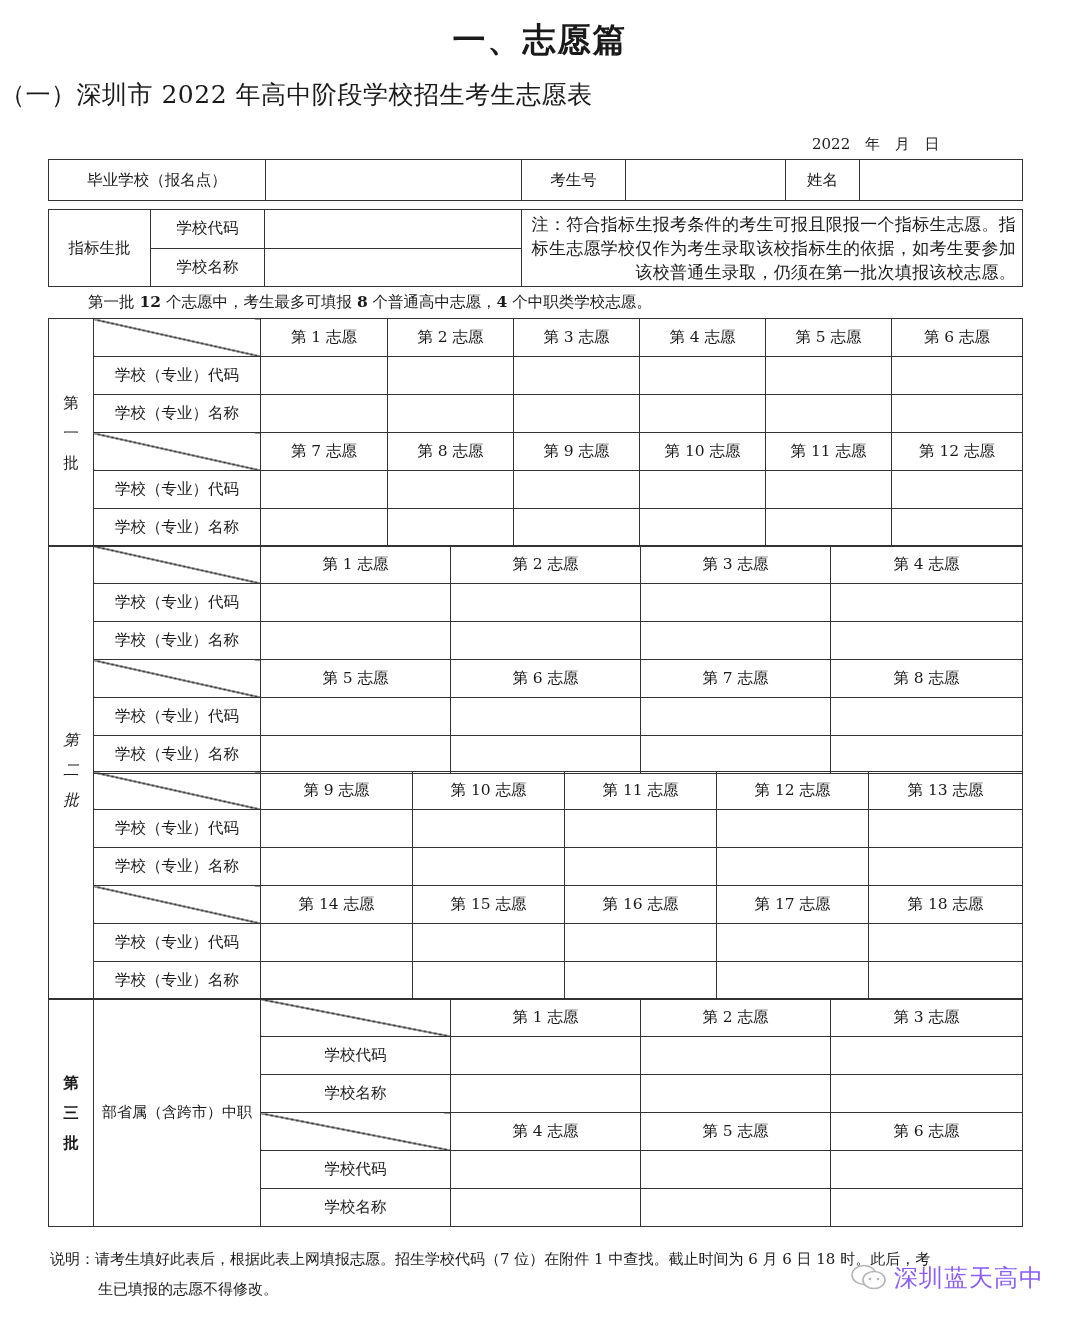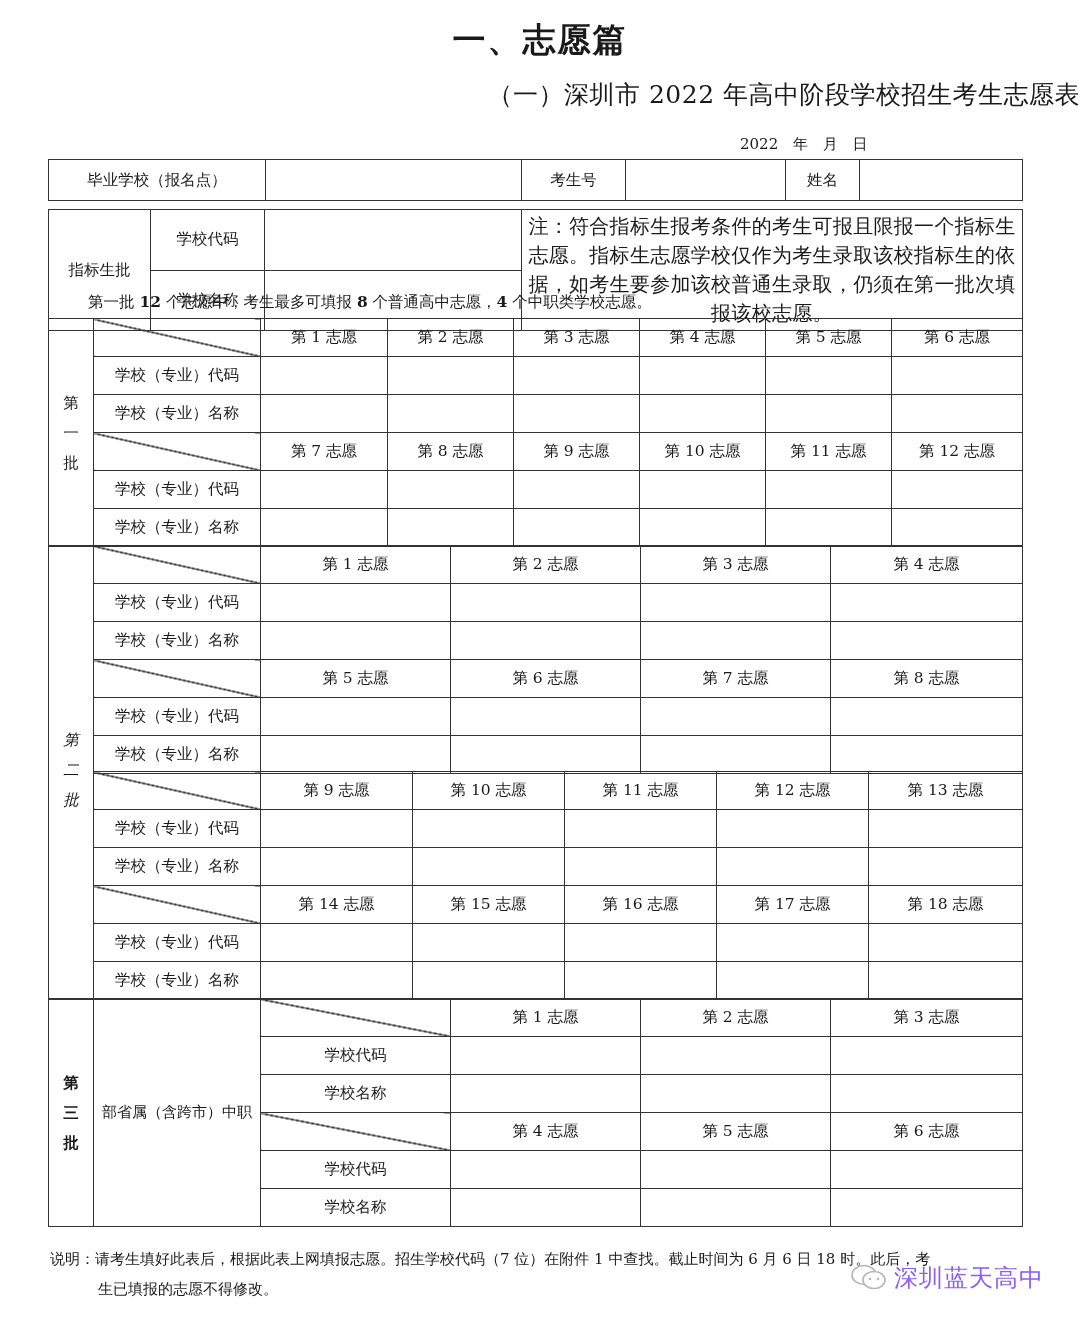--- a/index.html
+++ b/index.html
@@ -6,37 +6,37 @@
   body {
     width: 1080px; height: 1327px; position: relative; overflow: hidden;
     font-family: "DejaVu Serif", "Liberation Serif", serif; color: #1a1a1a;
   }
   .h1 {
     position: absolute; top: 18px; left: 0; width: 1080px; text-align: center;
     font-family: "DejaVu Sans", "Liberation Sans", sans-serif; font-weight: bold;
     font-size: 33px; letter-spacing: 2px;
   }
   .h2 {
-    position: absolute; top: 78px; left: 0; width: 1080px; text-align: right;
+    position: absolute; top: 78px; left: 0; width: 1080px; text-align: left;
     font-size: 25px; letter-spacing: 0.5px;
   }
   .date {
-    position: absolute; top: 135px; left: 740px; font-size: 15px; word-spacing: 10px;
+    position: absolute; top: 135px; left: 812px; font-size: 15px; word-spacing: 10px;
   }
   table { border-collapse: collapse; position: absolute; table-layout: fixed; }
   td {
     border: 1.3px solid #333; font-size: 15.5px; text-align: center; vertical-align: middle;
     padding: 0; overflow: hidden; white-space: nowrap;
   }
   .t1 { left: 48px; top: 159px; width: 974px; }
   .t1 td { height: 40px; }
   .t2 { left: 48px; top: 209px; width: 974px; }
   .t2 td { height: 36px; }
   .t2 td.note {
-    white-space: normal; text-align: center; font-size: 20px; line-height: 29px;
+    white-space: normal; text-align: right; font-size: 17px; line-height: 24px;
     padding: 2px 6px; letter-spacing: 0.3px;
   }
   .rule {
     position: absolute; top: 292px; left: 88px; font-size: 15.5px;
   }
   .rule b { font-weight: bold; }
   .tb { left: 48px; width: 974px; }
   .tb td { height: 37px; }
   .side { width: 44px; font-size: 15.5px; line-height: 30px; white-space: normal; }
   .diag {

